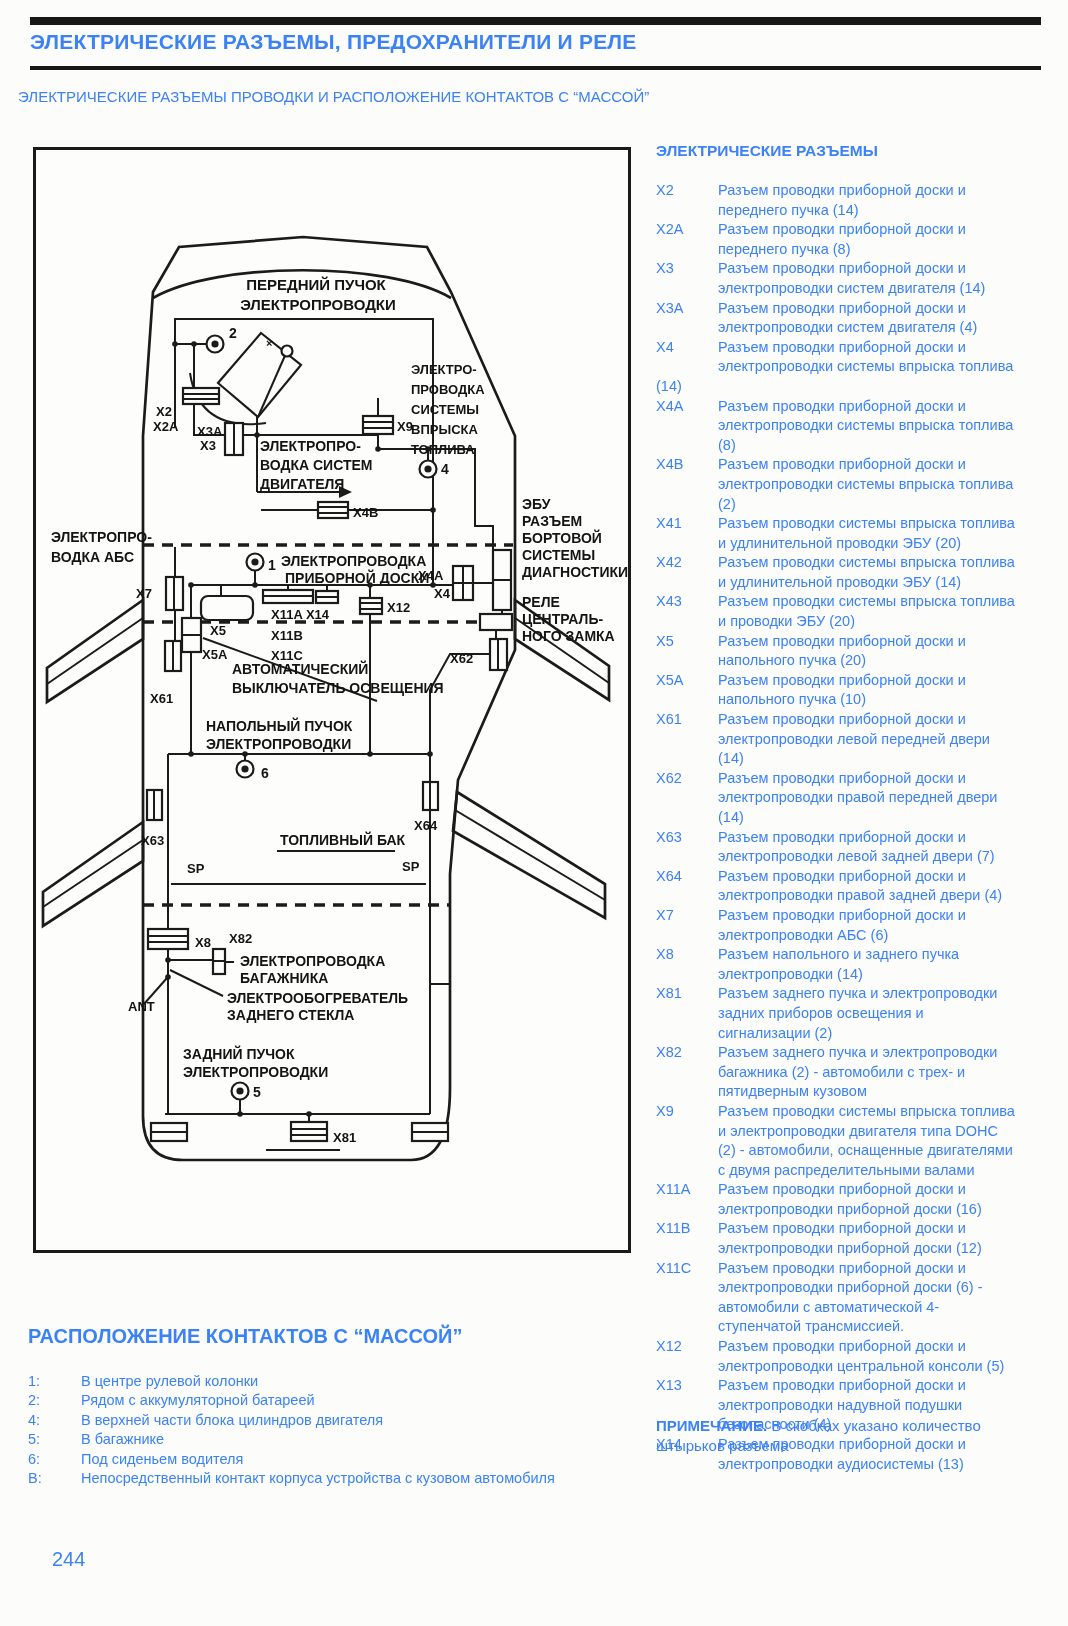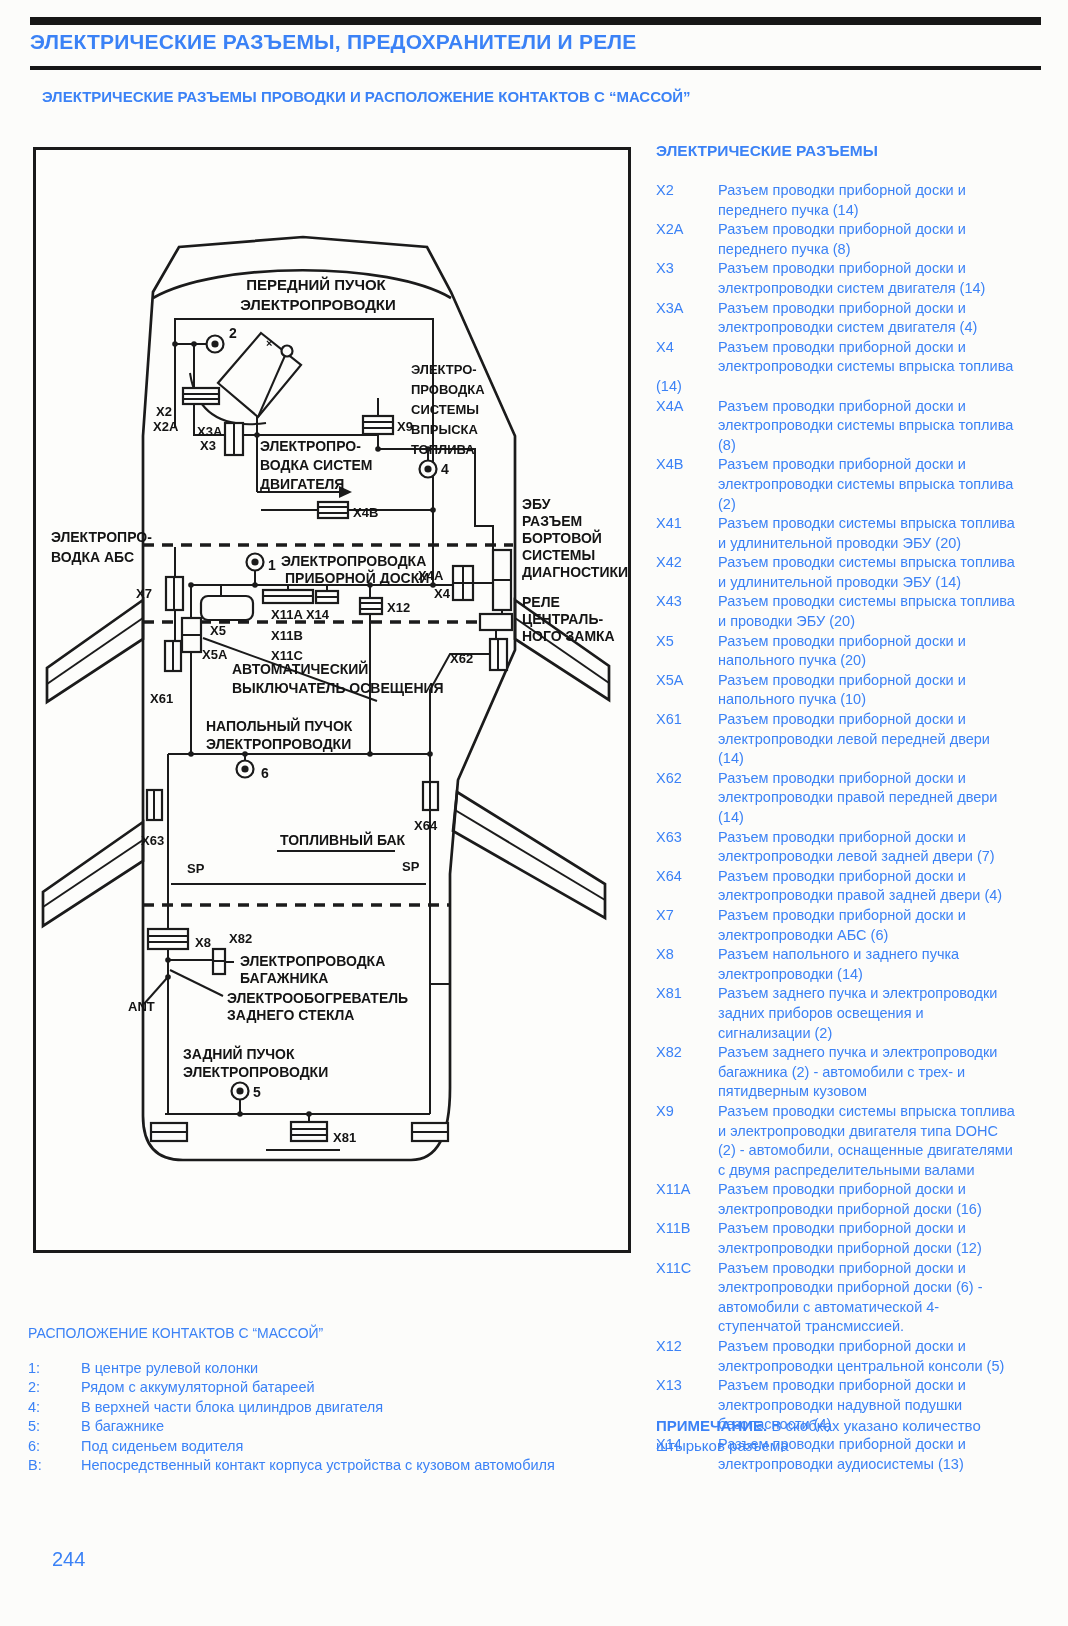--- a/index.html
+++ b/index.html
@@ -1,32 +1,32 @@
 <!DOCTYPE html>
 <html lang="ru"><head>
 <meta charset="utf-8">
 <style>
   html,body{margin:0;padding:0;background:#e9e9e7;}
   .page{position:relative;width:1068px;height:1626px;background:#fcfcfa;
         font-family:"Liberation Sans",sans-serif;color:#3b82f6;overflow:hidden;margin:0 auto;}
   .topbar{position:absolute;left:30px;top:17px;width:1011px;height:8px;background:#171717;}
   .page-title{position:absolute;left:30px;top:30px;font-size:21px;font-weight:700;letter-spacing:.2px;white-space:nowrap;margin:0;}
   .rule2{position:absolute;left:30px;top:66px;width:1011px;height:4px;background:#171717;}
-  .page-subtitle{position:absolute;left:42px;top:88px;font-size:15px;font-weight:700;white-space:nowrap;margin:0;}
+  .page-subtitle{position:absolute;left:18px;top:88px;font-size:15px;font-weight:400;white-space:nowrap;margin:0;}
   .figure{position:absolute;left:33px;top:147px;width:592px;height:1100px;border:3px solid #1a1a1a;background:#fdfdfb;}
   .conn-section{position:absolute;left:656px;top:142px;width:392px;}
   .conn-heading{font-size:15.5px;font-weight:700;margin:0 0 21px 0;}
   .conn-row{display:flex;align-items:flex-start;}
   .conn-code{flex:0 0 62px;font-size:14.5px;line-height:19.6px;}
   .conn-desc{width:300px;font-size:14.5px;line-height:19.6px;hyphens:manual;}
   .conn-hang{font-size:14.5px;line-height:19.6px;}
   .note{position:absolute;left:656px;top:1416px;width:392px;font-size:15px;line-height:20px;margin:0;}
   .note b{font-weight:700;}
   .grounds{position:absolute;left:28px;top:1325px;width:614px;}
-  .g-heading{font-size:14px;font-weight:400;margin:0 0 18px 0;}
+  .g-heading{font-size:20px;font-weight:700;margin:0 0 24px 0;}
   .g-row{display:flex;font-size:14.5px;line-height:19.4px;}
   .g-code{flex:0 0 53px;}
   .g-desc{flex:1;}
   .pageno{position:absolute;left:28px;top:1548px;font-size:20px;margin-left:24px;}
   
   .w{stroke:#1b1b1b;stroke-width:2;fill:none;}
   .w3{stroke:#1b1b1b;stroke-width:2.7;fill:none;}
   .dash{stroke:#1b1b1b;stroke-width:3.4;fill:none;stroke-dasharray:11 8;}
   .sym{stroke:#1b1b1b;stroke-width:2.2;fill:#fdfdfb;}
   .symln{stroke:#1b1b1b;stroke-width:2;fill:none;}

